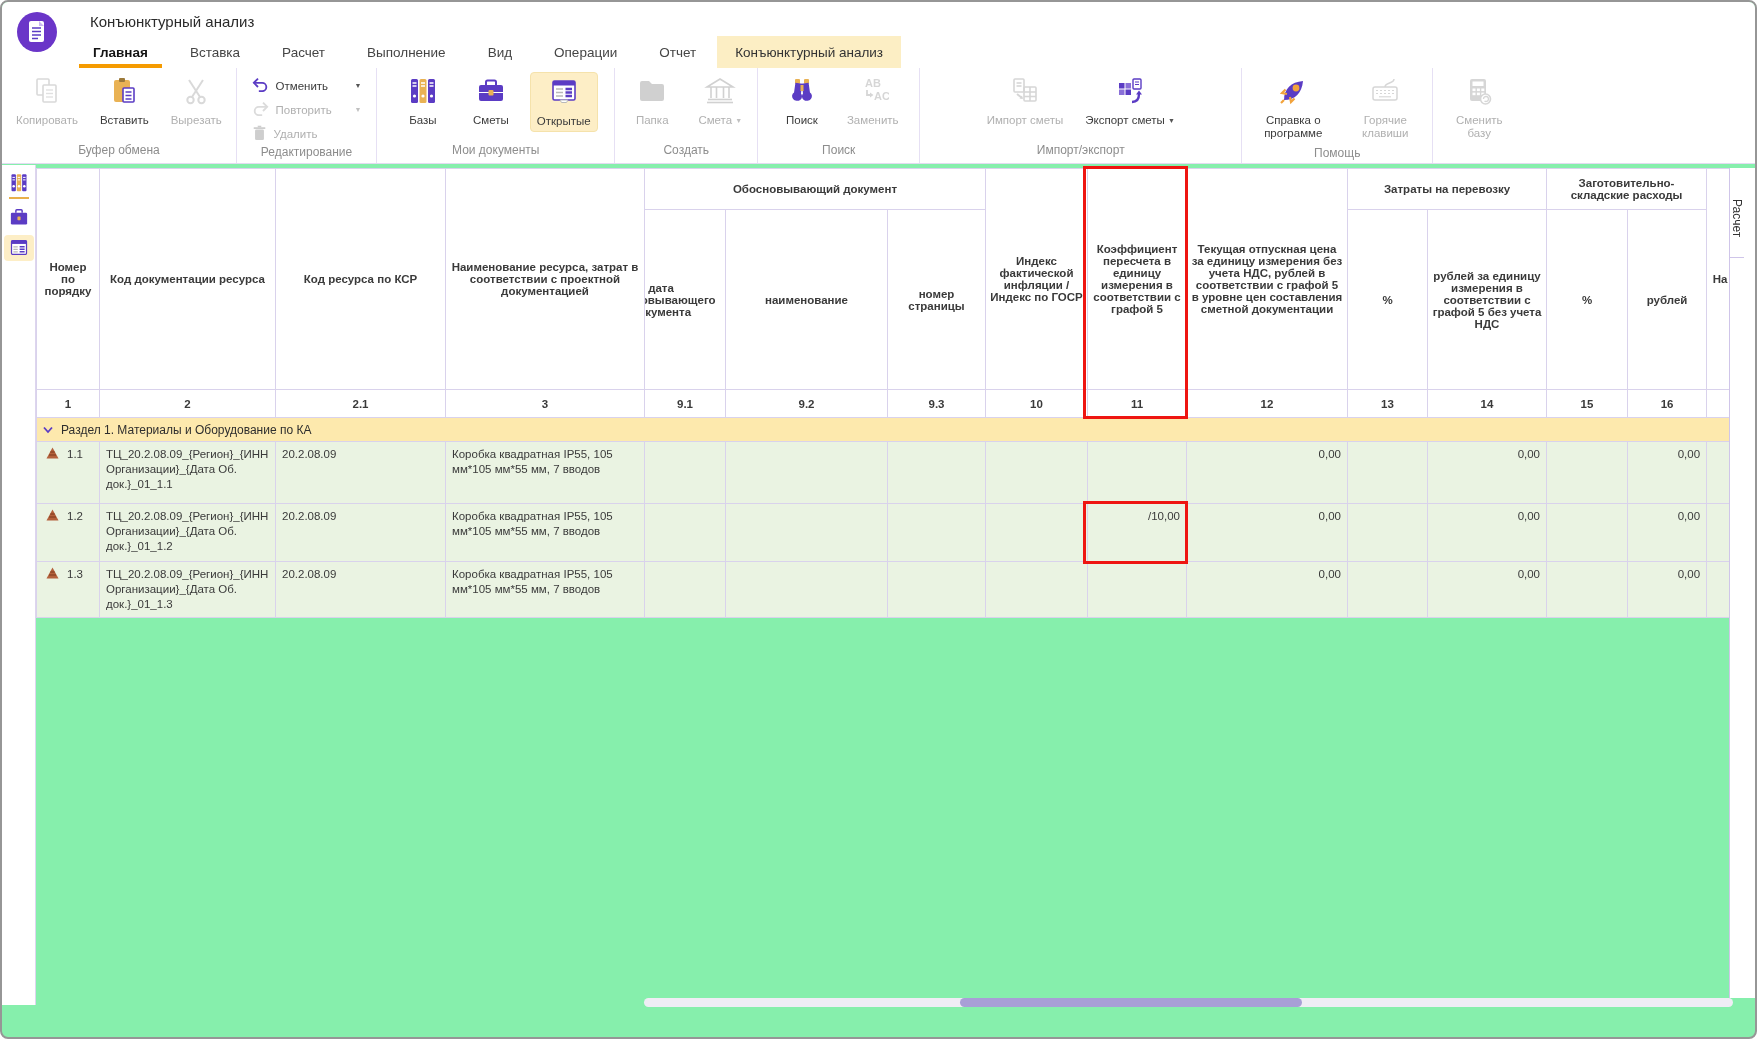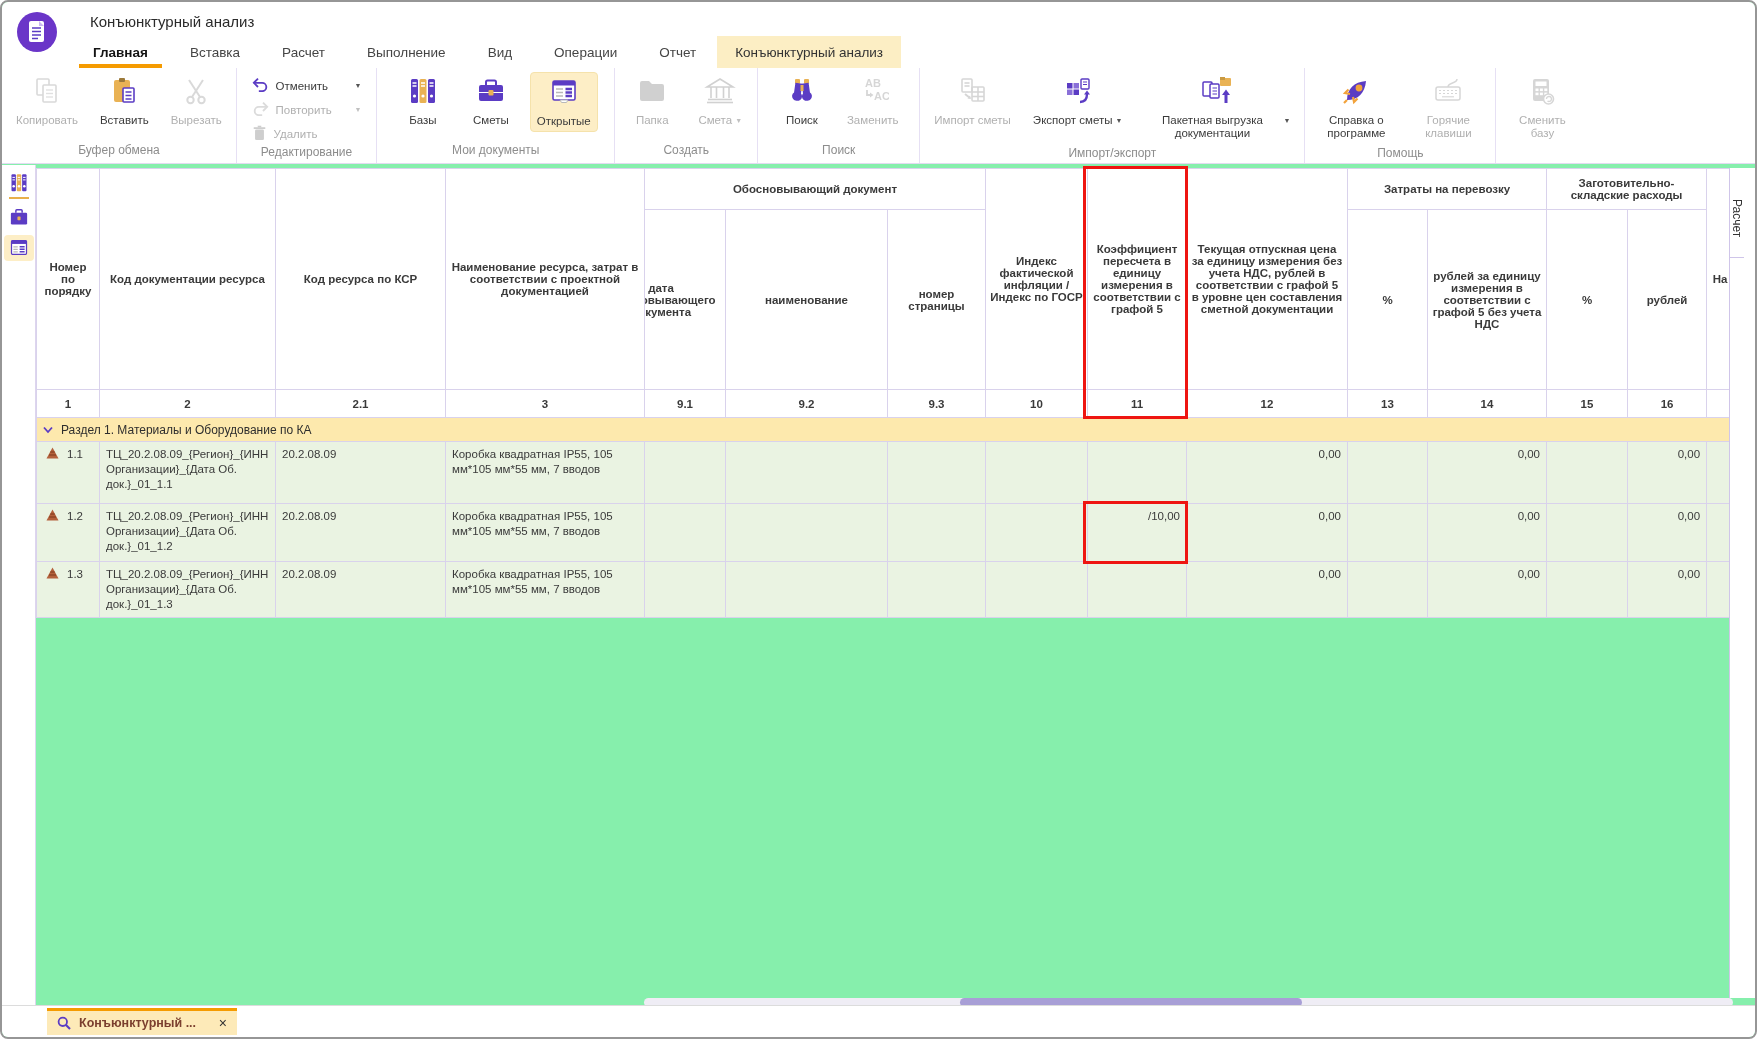--- a/index.html
+++ b/index.html
@@ -346,40 +346,20 @@
               <rect x="19" y="4" width="8" height="10" rx="1" fill="#fff" stroke="#5b3cc4" stroke-width="1.4"></rect>
               <g stroke="#5b3cc4" stroke-width="1.2">
                   <line x1="21" y1="7" x2="25" y2="7"></line>
                   <line x1="21" y1="9.5" x2="25" y2="9.5"></line>
                 </g>
               <path d="M18 27 q7 0 7-8" fill="none" stroke="#5b3cc4" stroke-width="2.4"></path>
               <path d="M22 19.5 L25 15.5 L28 19.5" fill="#5b3cc4"></path>
             </svg></span>
           <span class="lbl">
               <span>Экспорт сметы</span>
-              <span class="dd">▼</span>
-            </span>
-        </div>
-        <div class="btn" style="max-width:158px">
-          <span>
-            <svg width="36" height="32" viewBox="0 0 36 32">
-              <rect x="21" y="3" width="11" height="8" rx="1" fill="#e9b254"></rect>
-                <rect x="21" y="2" width="5" height="3" fill="#c99a42"></rect>
-              <rect x="4" y="7" width="9" height="14" rx="1" fill="#fff" stroke="#5b3cc4" stroke-width="1.5"></rect>
-              <rect x="11" y="9" width="9" height="14" rx="1" fill="#fff" stroke="#5b3cc4" stroke-width="1.5"></rect>
-              <g stroke="#5b3cc4" stroke-width="1.2">
-                  <line x1="13.5" y1="13" x2="18" y2="13"></line>
-                  <line x1="13.5" y1="16" x2="18" y2="16"></line>
-                  <line x1="13.5" y1="19" x2="18" y2="19"></line>
-                </g>
-              <path d="M27 28 V17" stroke="#5b3cc4" stroke-width="3"></path>
-              <path d="M23 20 L27 14.5 L31 20" fill="#5b3cc4"></path>
-            </svg></span>
-          <span class="lbl">
-              <span>Пакетная выгрузка документации</span>
               <span class="dd">▼</span>
             </span>
         </div>
       </div>
       <div class="rgroup-label">Импорт/экспорт</div>
     </div>
 
     <div class="rgroup" style="min-width:152px">
       <div class="rgroup-buttons">
         <div class="btn" style="max-width:86px">
@@ -649,24 +629,14 @@
   </div>
 
   <div class="right-strip">
     <div class="calc-tab">Расчет</div>
   </div>
 
   <div class="hscroll">
     <div class="hscroll-thumb"></div>
   </div>
 
-  <div class="tabbar">
-    <div class="doc-tab">
-      <svg width="14" height="14" viewBox="0 0 14 14">
-        <circle cx="5.8" cy="5.8" r="4.2" fill="none" stroke="#5b3cc4" stroke-width="1.8"></circle>
-        <line x1="9" y1="9" x2="13" y2="13" stroke="#5b3cc4" stroke-width="2.2"></line>
-      </svg>
-      <span class="txt">Конъюнктурный ...</span>
-      <span class="x">×</span>
-    </div>
-  </div>
 
 </div>
 
 </body></html>

